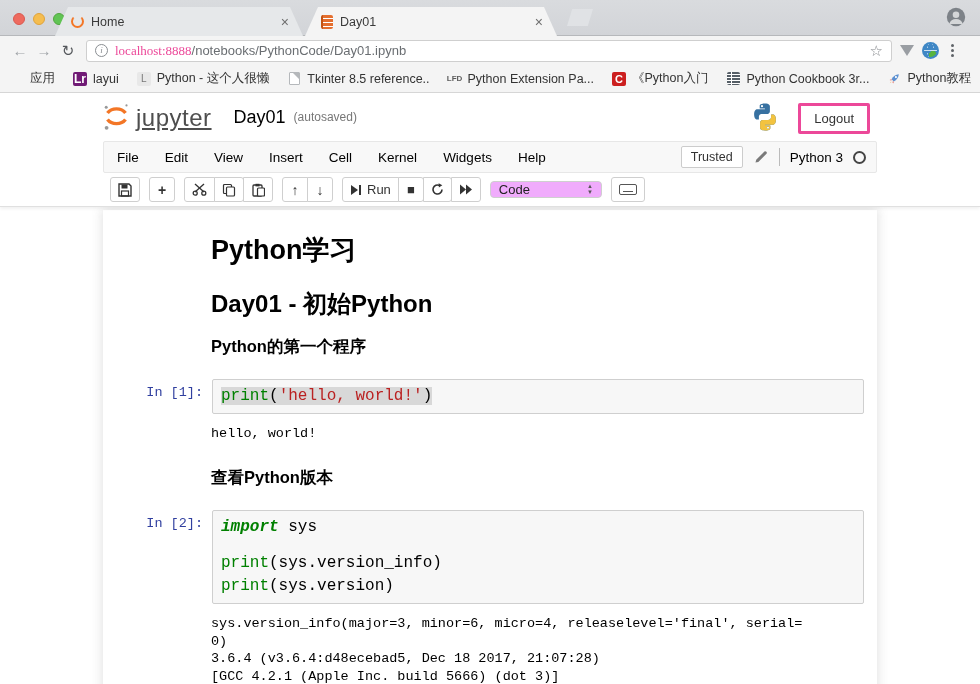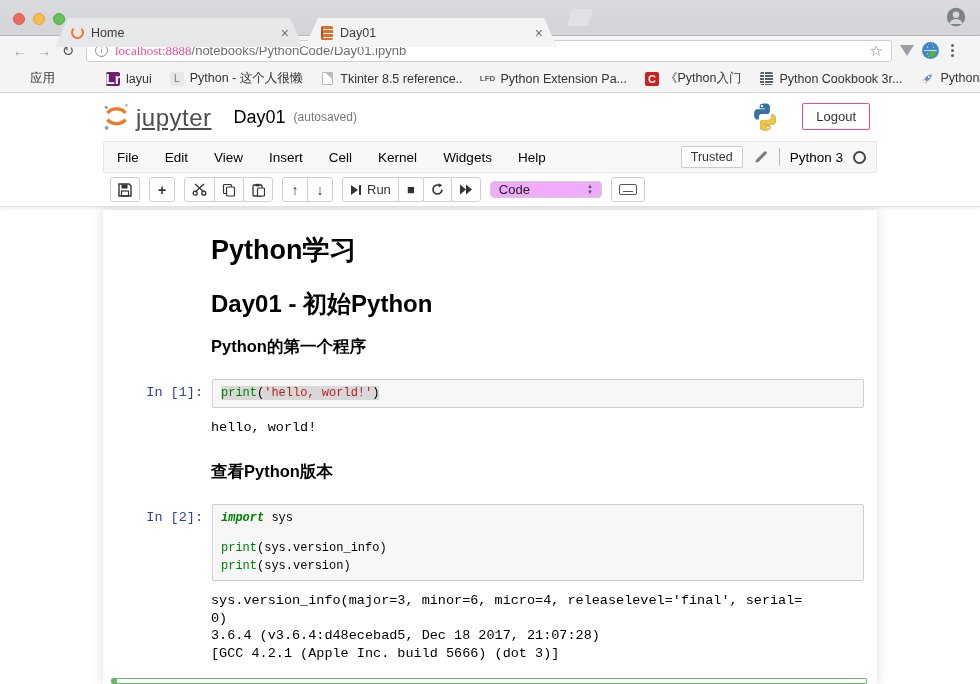--- a/index.html
+++ b/index.html
@@ -7,21 +7,21 @@
     font-family:"Liberation Sans", sans-serif; }
 
   
   .tabstrip { position:relative; height:36px; background:linear-gradient(#d9dbde,#d2d4d8);
     border-bottom:1px solid #b6b8bb; }
   .traffic { position:absolute; top:13px; left:13px; display:flex; gap:8px; }
   .light { width:12px; height:12px; border-radius:50%; }
   .light.red { background:#ee6a5f; border:1px solid #d95950; }
   .light.yellow { background:#f5bd4f; border:1px solid #dfa33c; }
   .light.green { background:#61c454; border:1px solid #52a63f; }
-  .tab { position:absolute; top:18px; height:29px; display:flex; align-items:center; gap:7px;
+  .tab { position:absolute; top:7px; height:29px; display:flex; align-items:center; gap:7px;
     padding:0 14px 0 16px; font-size:12.5px; color:#3a3a3a;
     clip-path:polygon(13px 0, calc(100% - 13px) 0, 100% 100%, 0 100%);justify-content:space-between; }
   .tab.inactive { background:#e6e8ea; }
   .tab.active { background:#f4f4f4; }
   .tab .title { flex:1; white-space:nowrap; overflow:hidden; }
   .tab .close { color:#6e6e6e; font-size:14px; line-height:1; margin-left:18px; }
   .jring { width:13px; height:13px; border:2.5px solid #f37626; border-radius:50%;
     border-top-color:transparent; display:inline-block; }
   .bookicon { width:12px; height:14px; background:#e46e2e; border-radius:2px;
     background-image:linear-gradient(#fff 1px, transparent 1px); background-size:100% 4px;
@@ -53,43 +53,43 @@
   .kebab { display:flex; flex-direction:column; gap:2px; margin-left:4px; }
   .kebab i { width:3px; height:3px; border-radius:50%; background:#5f6368; }
 
   .bookmarks { height:28px; background:#f4f4f4; border-bottom:1px solid #d6d6d6;
     display:flex; align-items:center; padding:0 10px; font-size:12.5px; color:#333; gap:18px; }
   .bm { display:flex; align-items:center; gap:6px; white-space:nowrap; }
   .bm-ic { width:14px; height:14px; flex:0 0 auto; display:inline-flex; align-items:center;
     justify-content:center; }
   .apps-grid { display:grid; grid-template-columns:repeat(3,4px); grid-auto-rows:4px; gap:1px; }
   .apps-grid i { border-radius:1px; }
-  .layui-ic { background:#701a75; color:#fff; font-size:15px; font-weight:bold; border-radius:2px;
-    width:14px; height:14px; line-height:14px; text-align:center;margin-left:33px; }
+  .layui-ic { background:#701a75; color:#fff; font-size:12px; font-weight:bold; border-radius:2px;
+    width:14px; height:14px; line-height:14px; text-align:center; }
   .letter-ic { background:#e8e8e8; color:#777; font-size:10px; border-radius:2px;
     width:14px; height:14px; line-height:14px; text-align:center; }
   .page-ic { width:11px; height:13px; background:#fff; border:1px solid #b5b8bb; border-radius:1px; position:relative; }
   .page-ic::after { content:""; position:absolute; right:0; top:0; border:3px solid #b5b8bb;
     border-left-color:transparent; border-bottom-color:transparent; }
   .lfd-ic { font-size:8px; font-weight:bold; color:#5c5c5c; letter-spacing:0;text-align:right; }
   .redc-ic { background:#cc1f1f; color:#fff; font-weight:bold; font-size:11px; border-radius:2px;
     width:14px; height:14px; line-height:14px; text-align:center; }
   .bookgrid-ic { width:13px; height:13px; background:#555e66; border-radius:2px;
     background-image:linear-gradient(90deg, transparent 4px, #fff 4px, #fff 5px, transparent 5px),
       linear-gradient(#fff 1px, transparent 1px);
     background-size:100% 100%, 100% 3px; background-position:0 0, 6px 2px; }
 
   
   .jheader { height:48px; background:#fff; display:flex; align-items:center; padding:0 0 0 103px; position:relative; }
   .jlogo { display:flex; align-items:flex-end; gap:6px; }
   .jlogo .word { font-size:24px; color:#4e4e4e; letter-spacing:.5px;text-decoration:underline; }
   .ntitle { margin-left:22px; font-size:18px; color:#000; }
   .autosave { margin-left:8px; font-size:12px; color:#777; }
   .pylogo { position:absolute; right:200px; top:9px; }
-  .logout { position:absolute; right:110px; top:10px; border:1px solid #ec4899; border-radius:2px;
+  .logout { position:absolute; right:110px; top:10px; border:3px solid #ec4899; border-radius:2px;
     background:#fff; font-size:13px; color:#333; padding:5px 13px; }
 
   .menurow { height:32px; background:#fff; }
   .menubar { margin-left:103px; width:774px; height:32px; background:#f8f8f8;
     border:1px solid #e7e7e7; border-radius:2px; display:flex; align-items:center; font-size:13.5px; color:#000; }
   .menu-item { padding:0 13px; }
   .menubar-right { margin-left:auto; display:flex; align-items:center; gap:10px; padding-right:10px; }
   .trusted { border:1px solid #ccc; border-radius:2px; background:#fff; font-size:12.5px;
     color:#333; padding:3px 9px; }
   .mdivider { width:1px; height:18px; background:#bbb; }
@@ -117,21 +117,21 @@
   .container { margin-left:103px; width:774px; background:#fff; min-height:474px;
     box-shadow:0 0 10px 1px rgba(87,87,87,.18); padding:18px 10px 0 8px; }
   .mono { font-family:"Liberation Mono","DejaVu Sans Mono",monospace; }
   .mdcell h1 { font-size:27px; margin:4px 0 20px 100px; color:#000; }
   .mdcell h2 { font-size:24px; margin:2px 0 16px 100px; color:#000; }
   .mdcell h3 { font-size:16.5px; margin:16px 0 18px 100px; color:#000; }
   .codecell { display:flex; margin-top:8px; padding:2px; border:1px solid transparent; }
   .prompt { flex:0 0 98px; text-align:right; padding:6px 9px 0 0; color:#303f9f;
     font-size:13.5px; white-space:nowrap; }
   .inputarea { flex:1; border:1px solid #cfcfcf; border-radius:2px; background:#f7f7f7;
-    padding:5px 8px; font-size:12px; line-height:1.45; color:#000; }
+    padding:5px 8px; font-size:16px; line-height:1.45; color:#000; }
   .outputrow { display:flex; padding:6px 2px 2px; }
   .outputtxt { flex:1; font-size:13.5px; line-height:1.3; color:#000; padding-top:2px; }
   .outputrow .spacer { flex:0 0 98px; }
   .kw { color:#008000; font-weight:bold;font-style:italic; }
   .bi { color:#008000; }
   .str { color:#ba2121; }
   .sel { background:#d8d8d8; }
   .codecell.selected { border:1px solid #66bb6a; border-left:6px solid #66bb6a; border-radius:2px; }
   .blank { height:13px; }
 </style>

